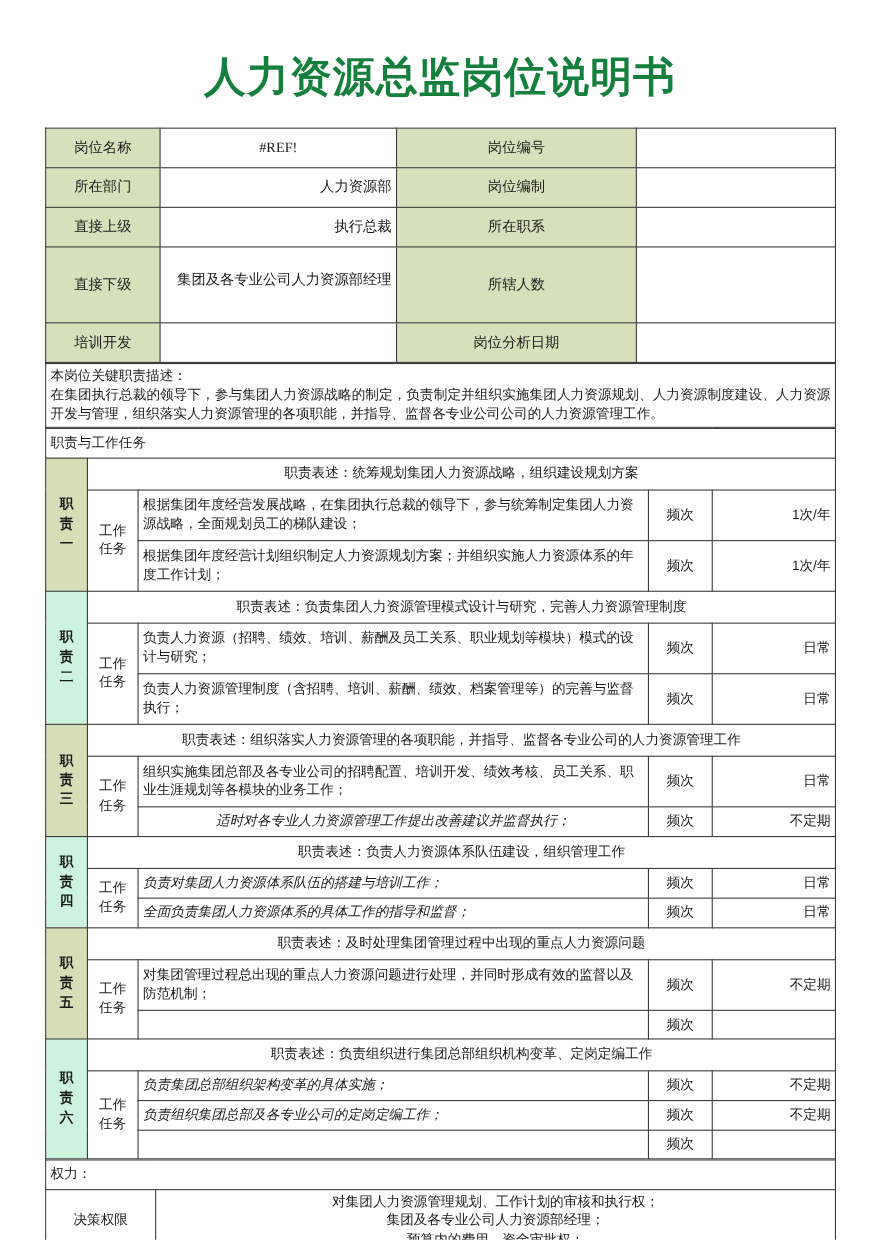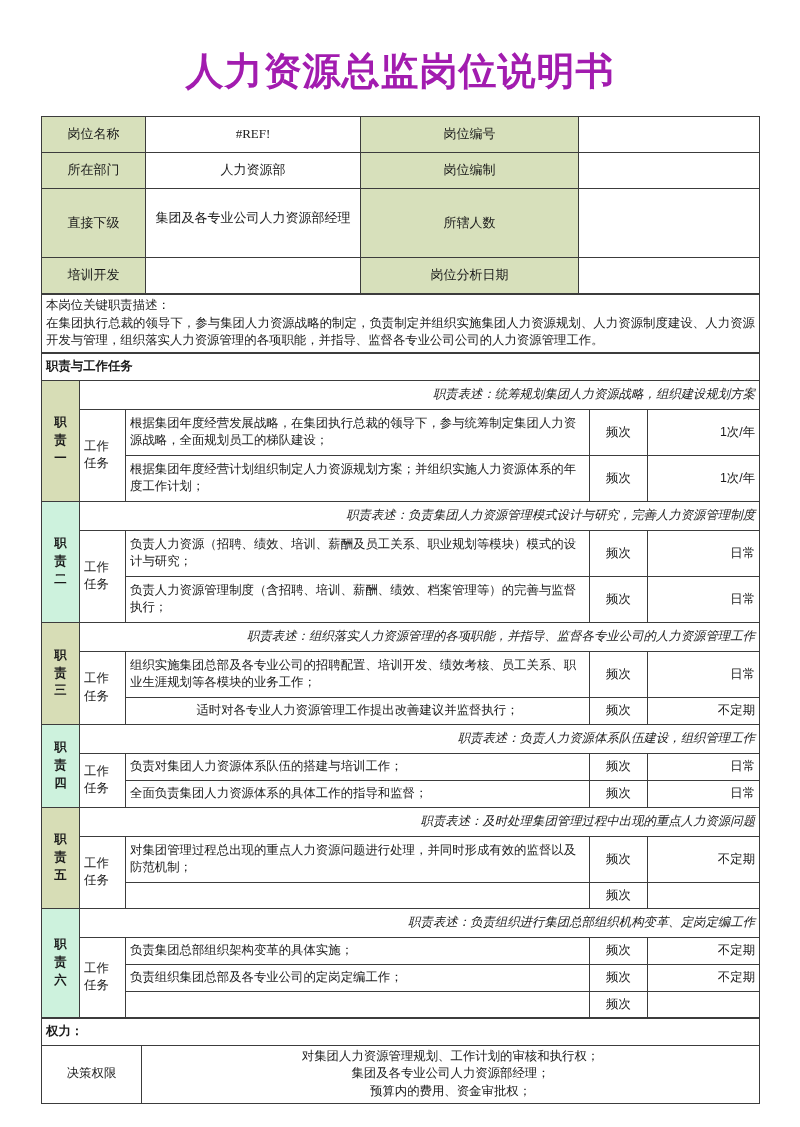--- a/index.html
+++ b/index.html
@@ -22,21 +22,21 @@
     padding: 0 41px;
   }
   .doc-title {
     text-align: center;
     font-size: 38px;
     font-weight: bold;
     letter-spacing: 1px;
     line-height: 1;
     padding-top: 52px;
     padding-bottom: 26px;
-    color: #a21caf;
+    color: #15803d;
     font-family: "Liberation Sans", "DejaVu Sans", sans-serif;
   }
   table.sheet {
     border-collapse: collapse;
     width: 718px;
     table-layout: fixed;
   }
   table.sheet td {
     border: 1px solid #3c3c3c;
     font-size: 12.4px;
@@ -47,68 +47,68 @@
     background: #ffffff;
   }
   
   .hdr td { height: 31px; }
   .hdr .lbl {
     background: #d7e0bb;
     text-align: center;
     font-size: 13px;
   }
   .hdr .val {
-    text-align: center;
+    text-align: right;
     font-size: 13px;
   }
   .hdr .val.center { text-align: center; font-family: "Liberation Serif", serif; }
   .hdr td.tall { height: 46px; }
 
   
   .desc-td {
     padding: 3px 5px 5px 5px;
     font-size: 13px;
     line-height: 1.63;
     vertical-align: top;
     text-align: justify;
   }
   .desc-td .lead { display:block; }
 
   
   .band {
     background: #dfe5c8;
     font-size: 13px;
-    font-weight: bold;
+    font-weight: normal;
     height: 22px;
     padding-left: 5px;
     text-align: left;
   }
 
   
   .rid {
     width: 38px;
     text-align: center;
     font-size: 13px;
     font-weight: bold;
     line-height: 1.46;
     letter-spacing: 0;
     padding: 0;
   }
   .rid span { display: block; }
   .rid.odd { background: #d7ddb6; }
   .rid.even { background: #cdf2dd; }
   .stmt {
     font-size: 13px;
-    text-align: right;
+    text-align: center;
     height: 24px;
     padding-left: 5px;
-    font-style: italic;
   }
   .wt {
     width: 46px;
+    text-align: center;
     font-size: 13px;
     line-height: 1.5;
     padding: 0;
   }
   .wt span { display: block; }
   .task {
     font-size: 12.6px;
     line-height: 1.5;
     text-align: left;
     vertical-align: middle;
@@ -120,21 +120,21 @@
     text-align: center;
     font-size: 12.6px;
   }
   .freq-val {
     width: 112px;
     text-align: right;
     font-size: 12.6px;
     padding-left: 5px;
   }
   .r2 { height: 41px; }
-  .r1 { height: 22px; }
+  .r1 { height: 22px; font-style: italic; }
   .rEmpty { height: 21px; }
 
   
   .auth-lbl {
     width: 100px;
     text-align: center;
     font-size: 13px;
     vertical-align: middle;
   }
   .auth-body {
@@ -164,20 +164,26 @@
       <tr>
         <td class="lbl">岗位名称</td>
         <td class="val center">#REF!</td>
         <td class="lbl">岗位编号</td>
         <td class="val"></td>
       </tr>
       <tr>
         <td class="lbl">所在部门</td>
         <td class="val">人力资源部</td>
         <td class="lbl">岗位编制</td>
+        <td class="val"></td>
+      </tr>
+      <tr>
+        <td class="lbl">直接上级</td>
+        <td class="val">执行总裁</td>
+        <td class="lbl">所在职系</td>
         <td class="val"></td>
       </tr>
       <tr>
         <td class="lbl tall">直接下级</td>
         <td class="val tall" style="vertical-align:top;padding-top:20px">集团及各专业公司人力资源部经理</td>
         <td class="lbl tall">所辖人数</td>
         <td class="val tall"></td>
       </tr>
       <tr>
         <td class="lbl">培训开发</td>

